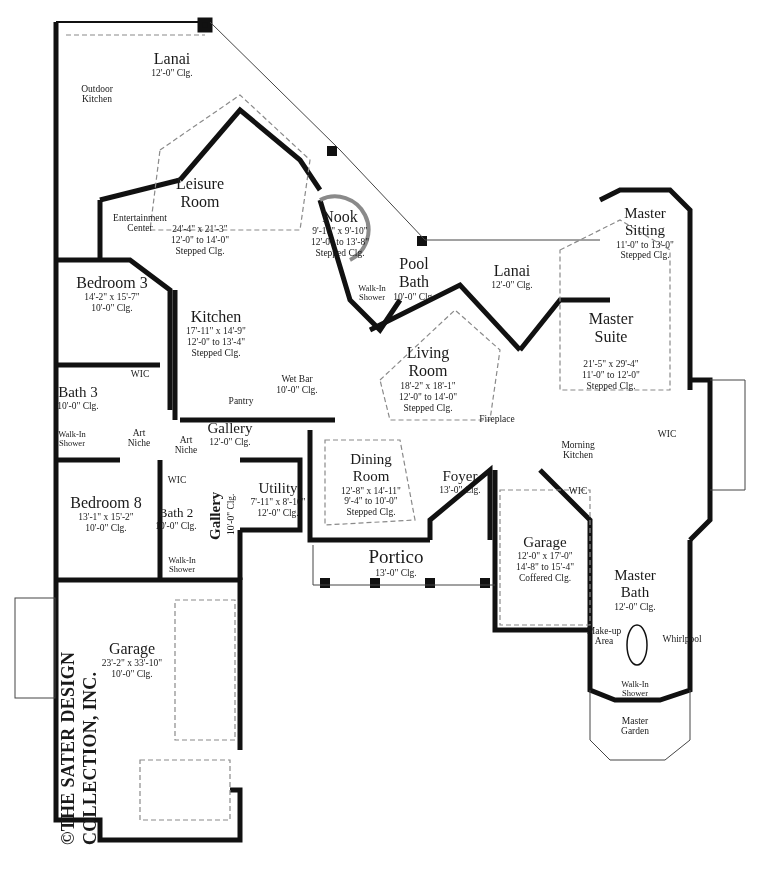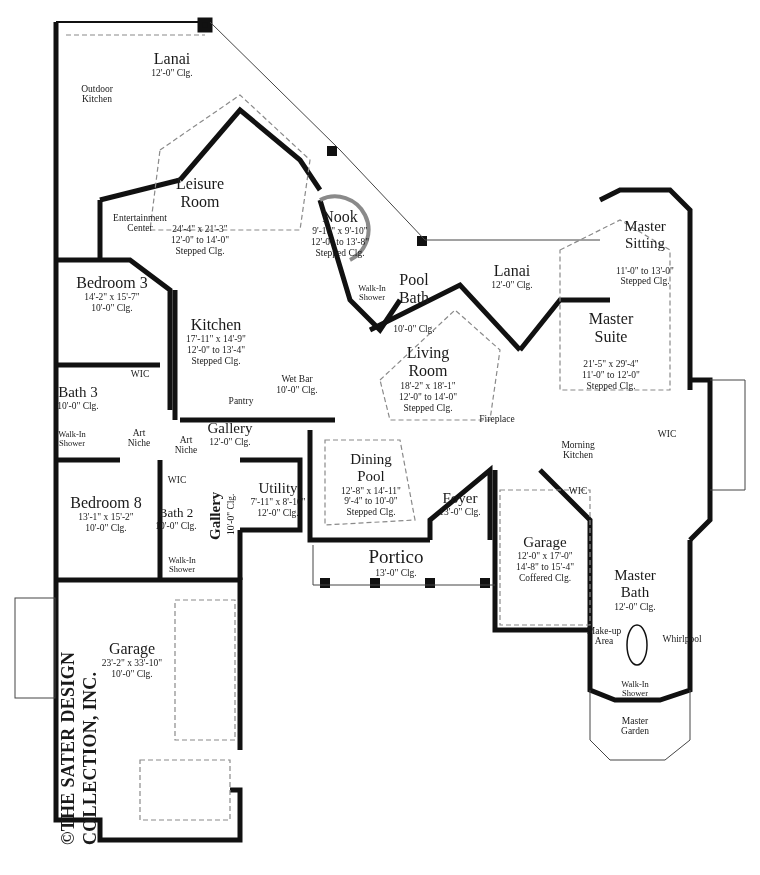--- a/index.html
+++ b/index.html
@@ -107,50 +107,50 @@
   <div class="tiny" style="left:140px;top:213px;width:60px;white-space:normal">Entertainment Center</div>
 
   <div class="lbl" style="left:340px;top:208px">
     <span class="name">Nook</span>
     <span class="sub">9'-10" x 9'-10"</span>
     <span class="sub">12'-0" to 13'-8"</span>
     <span class="sub">Stepped Clg.</span>
   </div>
 
   <div class="lbl" style="left:414px;top:255px">
-    <span class="name" style="white-space:normal;width:40px;margin:16px auto">Pool Bath</span>
+    <span class="name" style="white-space:normal;width:40px;margin:0 auto">Pool Bath</span>
     <span class="sub">10'-0" Clg.</span>
   </div>
   <div class="tiny" style="left:372px;top:284px;width:36px;white-space:normal;font-size:8.5px">Walk-In Shower</div>
 
   <div class="lbl" style="left:512px;top:262px">
     <span class="name">Lanai</span>
     <span class="sub">12'-0" Clg.</span>
   </div>
 
   <div class="lbl" style="left:645px;top:205px">
-    <span class="name sm" style="white-space:normal;width:60px;margin:13px auto;font-size:15px">Master Sitting</span>
+    <span class="name sm" style="white-space:normal;width:60px;margin:0 auto;font-size:15px">Master Sitting</span>
     <span class="sub">11'-0" to 13'-0"</span>
     <span class="sub">Stepped Clg.</span>
   </div>
 
   <div class="lbl" style="left:611px;top:298px">
     <span class="name" style="white-space:normal;width:60px;margin:12px auto">Master Suite</span>
     <span class="sub">21'-5" x 29'-4"</span>
     <span class="sub">11'-0" to 12'-0"</span>
     <span class="sub">Stepped Clg.</span>
   </div>
 
   <div class="lbl" style="left:112px;top:274px">
     <span class="name">Bedroom 3</span>
     <span class="sub">14'-2" x 15'-7"</span>
     <span class="sub">10'-0" Clg.</span>
   </div>
 
-  <div class="lbl" style="left:216px;top:316px">
+  <div class="lbl" style="left:216px;top:308px">
     <span class="name">Kitchen</span>
     <span class="sub">17'-11" x 14'-9"</span>
     <span class="sub">12'-0" to 13'-4"</span>
     <span class="sub">Stepped Clg.</span>
   </div>
 
   <div class="lbl" style="left:297px;top:374px">
     <span class="sub">Wet Bar</span>
     <span class="sub">10'-0" Clg.</span>
   </div>
@@ -198,27 +198,27 @@
     <span class="sub">10'-0" Clg.</span>
   </div>
   <div class="tiny" style="left:182px;top:556px;width:30px;white-space:normal;font-size:8.5px">Walk-In Shower</div>
 
   <div class="vert" style="left:206px;top:540px">
     <span style="font-weight:bold;font-size:15px">Gallery</span>
   </div>
   <div class="vert" style="left:226px;top:535px;font-size:9.5px">10'-0" Clg.</div>
 
   <div class="lbl" style="left:371px;top:451px">
-    <span class="name sm" style="white-space:normal;width:60px;margin:0 auto;font-size:15px">Dining Pool</span>
+    <span class="name sm" style="white-space:normal;width:60px;margin:0 auto;font-size:15px">Dining Room</span>
     <span class="sub">12'-8" x 14'-11"</span>
     <span class="sub">9'-4" to 10'-0"</span>
     <span class="sub">Stepped Clg.</span>
   </div>
 
-  <div class="lbl" style="left:460px;top:490px">
+  <div class="lbl" style="left:460px;top:468px">
     <span class="name sm" style="font-size:15px">Foyer</span>
     <span class="sub">13'-0" Clg.</span>
   </div>
   <div class="tiny" style="left:578px;top:486px">WIC</div>
 
   <div class="lbl" style="left:396px;top:546px">
     <span class="name sm" style="font-size:19px">Portico</span>
     <span class="sub">13'-0" Clg.</span>
   </div>
 

